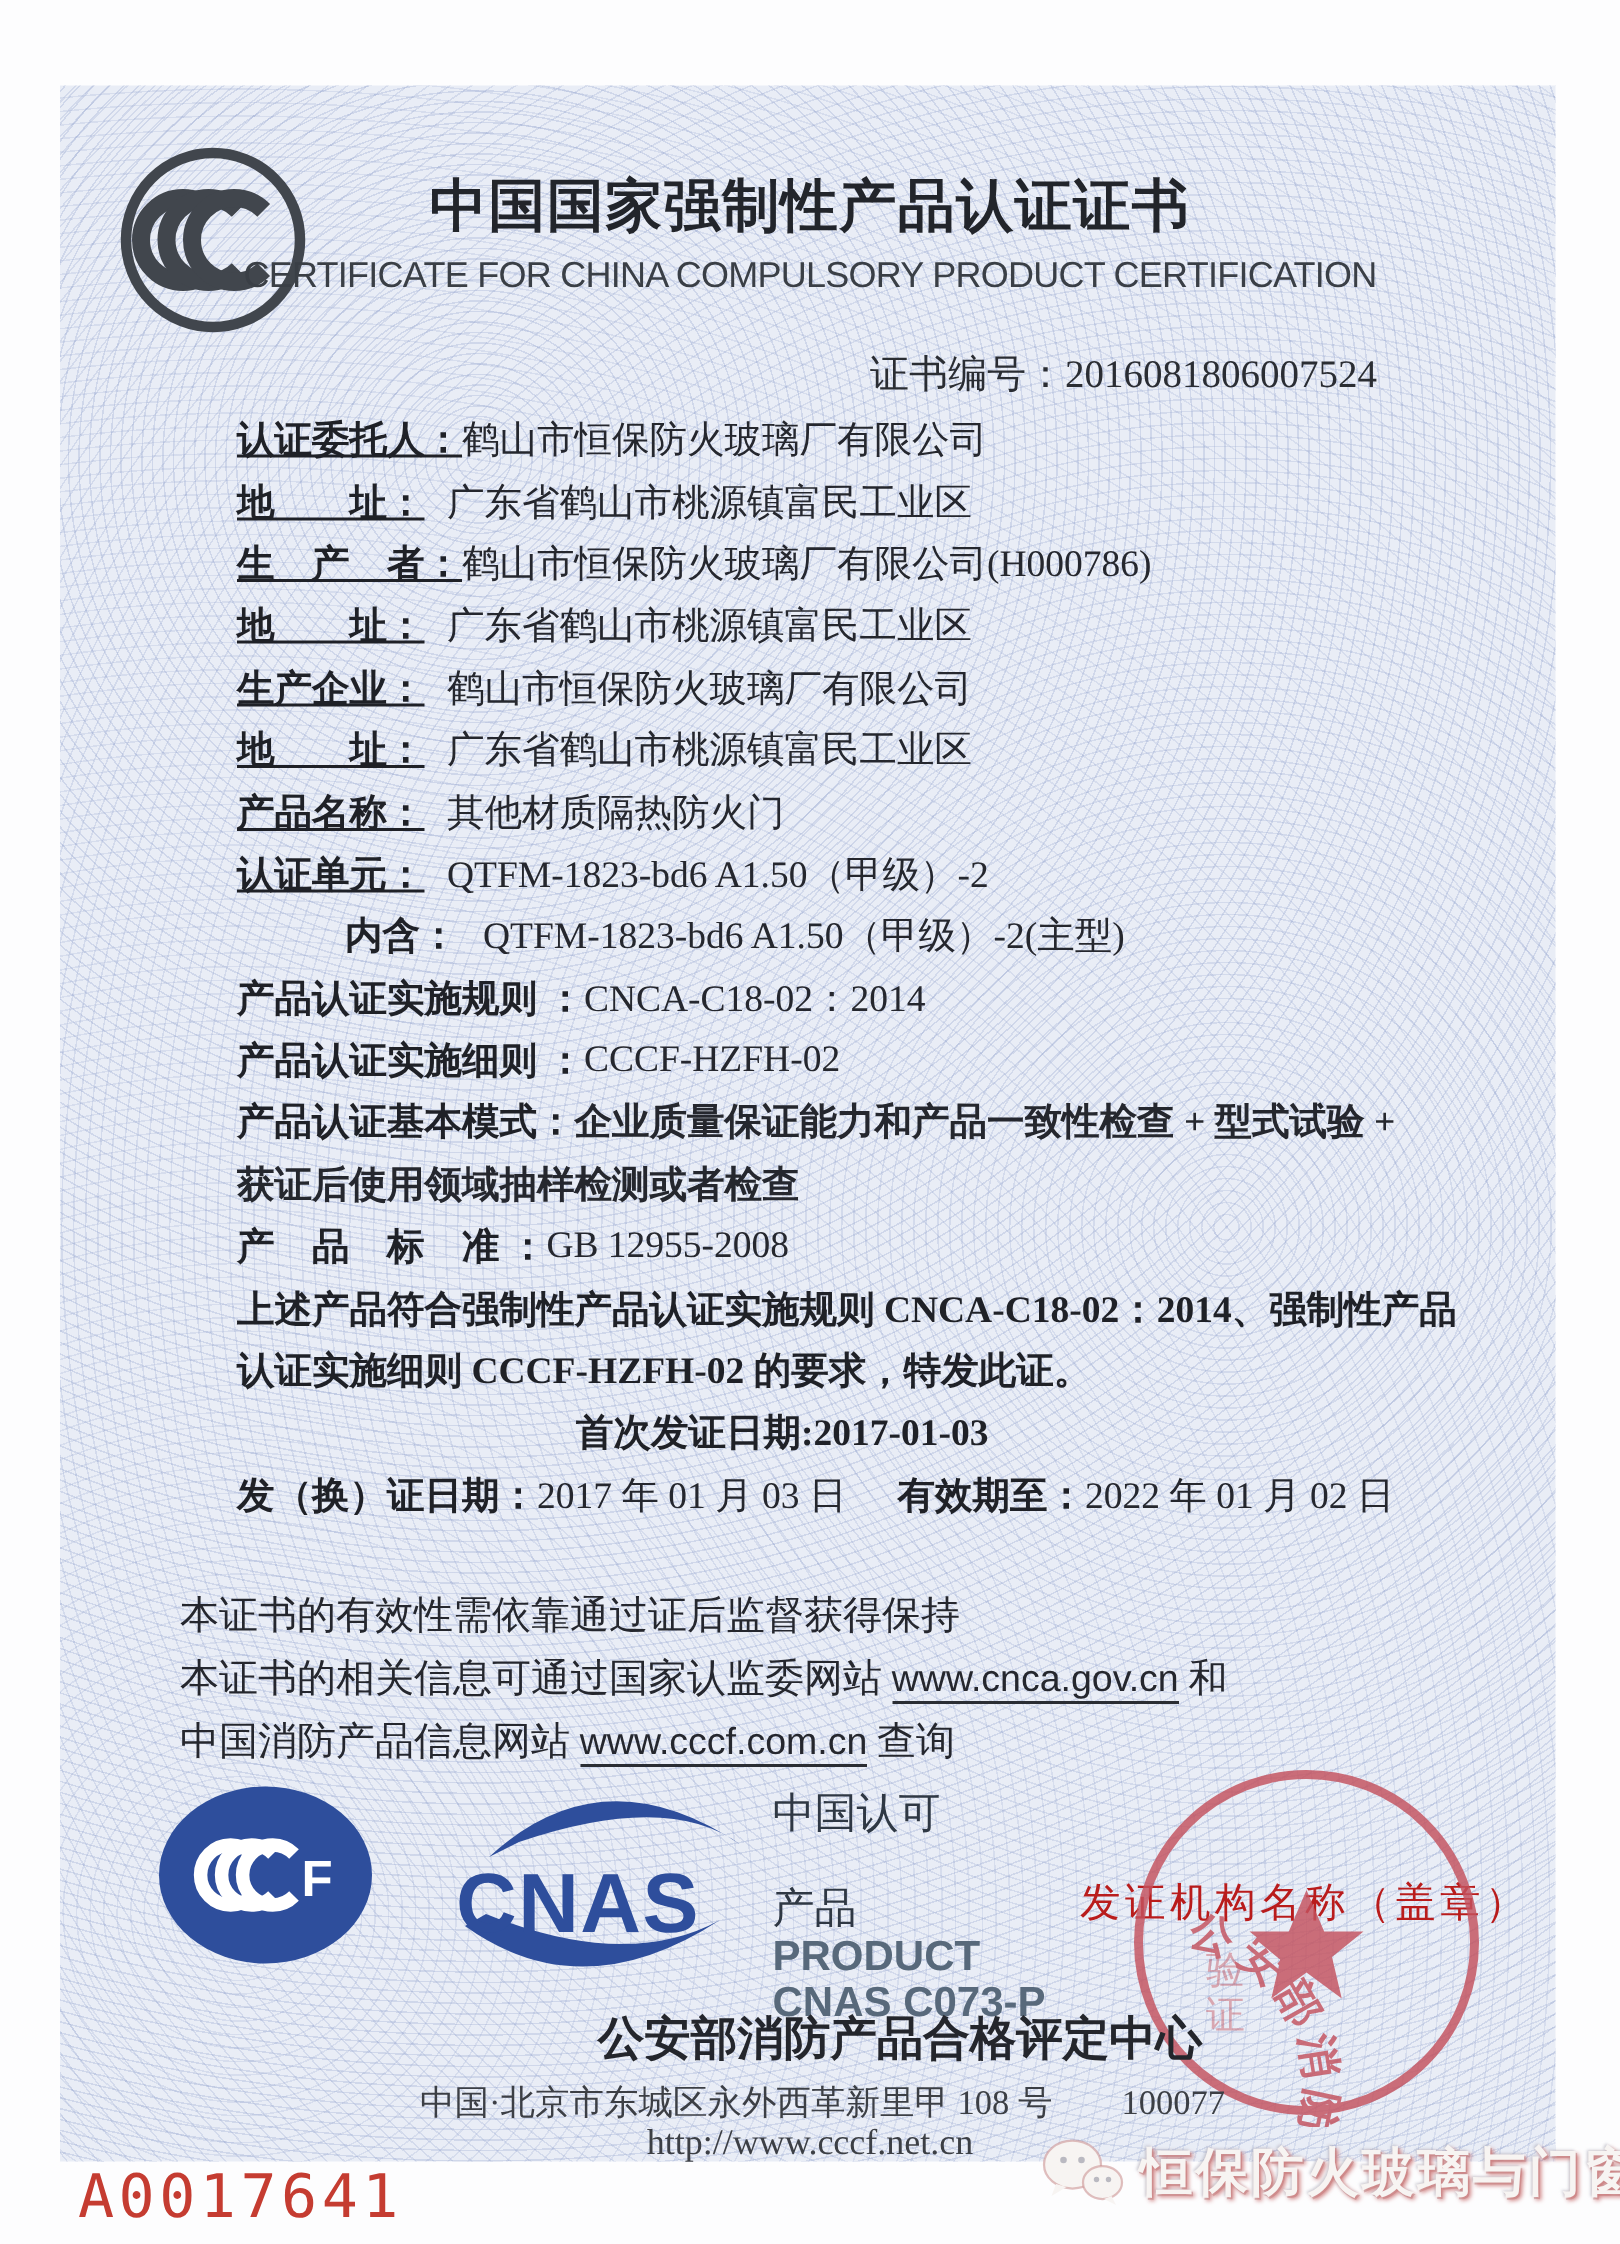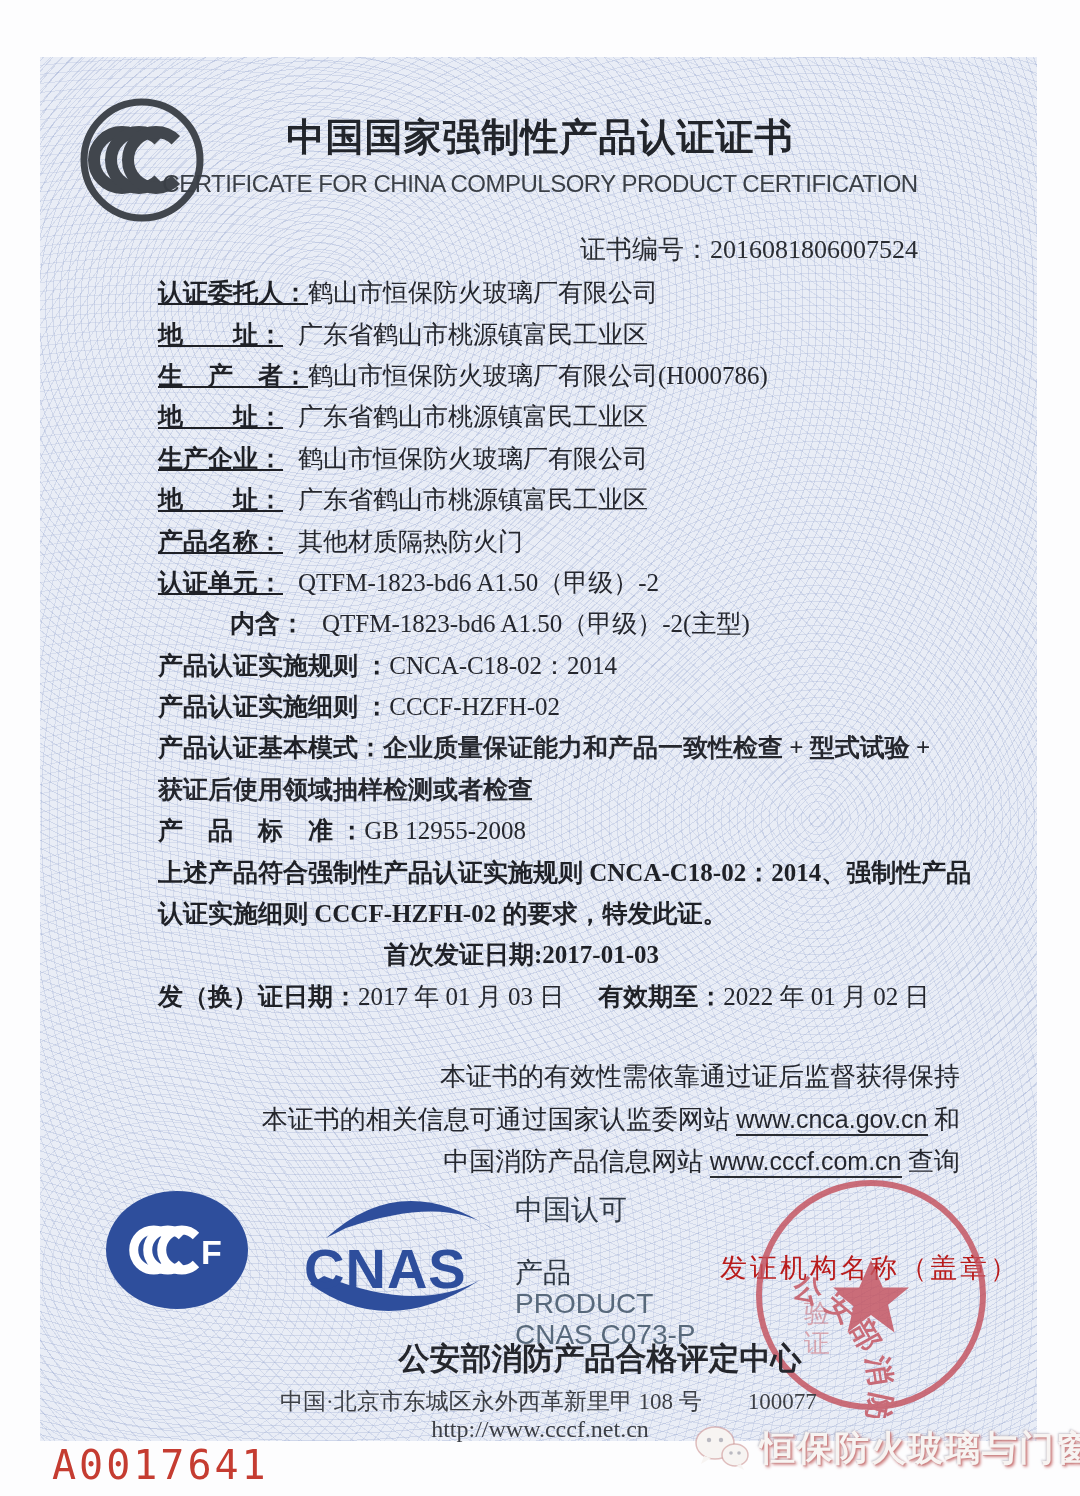--- a/index.html
+++ b/index.html
@@ -20,26 +20,26 @@
   .content{position:absolute;left:158px;top:272px;width:800px;color:#25272e;}
   .row{height:41.4px;font-size:25px;white-space:nowrap;display:flex;align-items:center;}
   .lbl{font-weight:700;color:#1f2127;}
   .lbl.w{display:inline-block;min-width:140px;text-decoration:underline;}
   .indent{padding-left:72px;gap:17px;}
   .boldline{font-weight:700;}
   .stmt{height:41.4px;font-size:25px;font-weight:700;display:flex;align-items:center;white-space:nowrap;color:#1f2127;}
   .firstissue{padding-left:226px;}
   .gap{display:inline-block;width:34px;}
   .val{font-weight:400;}
-  .notice{position:absolute;left:120px;top:1056px;width:840px;text-align:right;color:#25272e;}
+  .notice{position:absolute;left:120px;top:1056px;width:840px;text-align:left;color:#25272e;}
   .notice div{height:42px;font-size:26px;line-height:42px;white-space:nowrap;}
   .u{border-bottom:2px solid #2a2d33;padding-bottom:1px;font-family:"Liberation Sans",sans-serif;font-size:25px;}
   .accred{position:absolute;left:515px;top:1194px;line-height:31px;font-size:28px;color:#39424e;
     font-family:"Liberation Sans",sans-serif;white-space:nowrap;}
-  .accred .en{color:#58697b;}
+  .accred .en{color:#58697b;font-weight:bold;}
   .sealhint{position:absolute;left:720px;top:1250px;font-size:27px;letter-spacing:3px;color:#b91c1c;white-space:nowrap;}
   .orgname{position:absolute;left:340px;top:1338px;width:520px;text-align:center;
     font-size:31px;font-weight:700;color:#24262c;white-space:nowrap;}
   .addr{position:absolute;left:280px;top:1386px;font-size:23px;color:#3c3f45;white-space:nowrap;}
   .addr .post{margin-left:46px;}
   .weburl{position:absolute;left:120px;top:1416px;width:840px;text-align:center;font-size:24px;color:#3c3f45;}
   .serial{position:absolute;left:52px;top:1442px;font-family:"DejaVu Sans Mono","Liberation Mono",monospace;
     font-size:40px;letter-spacing:3px;color:#c53c31;}
   .watermark{position:absolute;left:694px;top:1424px;display:flex;align-items:center;white-space:nowrap;}
   .watermark .wm-text{font-size:35px;font-weight:700;letter-spacing:2px;color:#f7f4f2;

